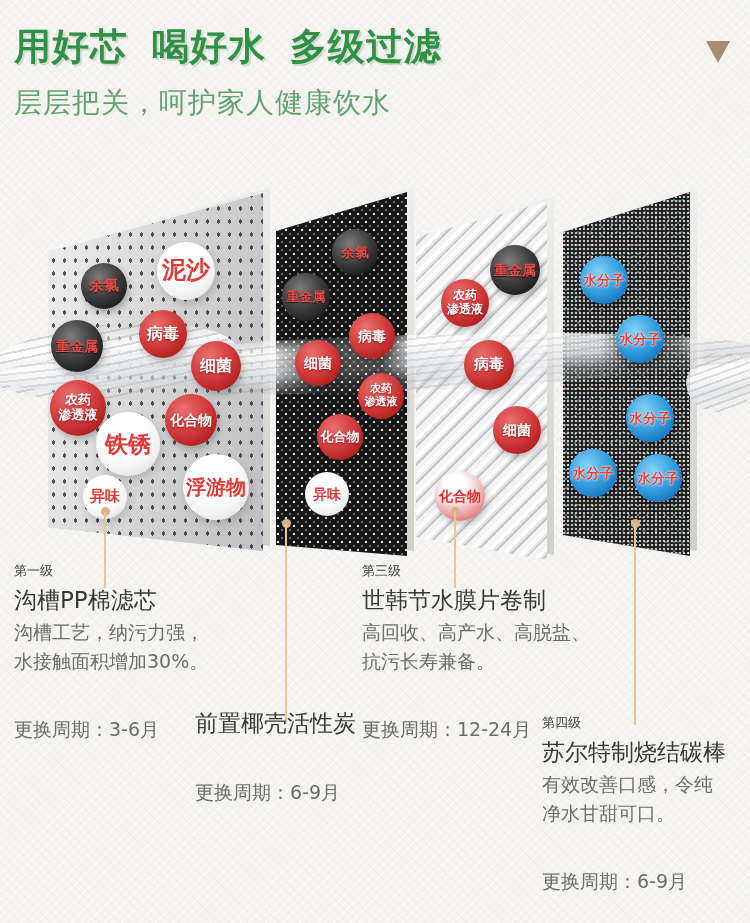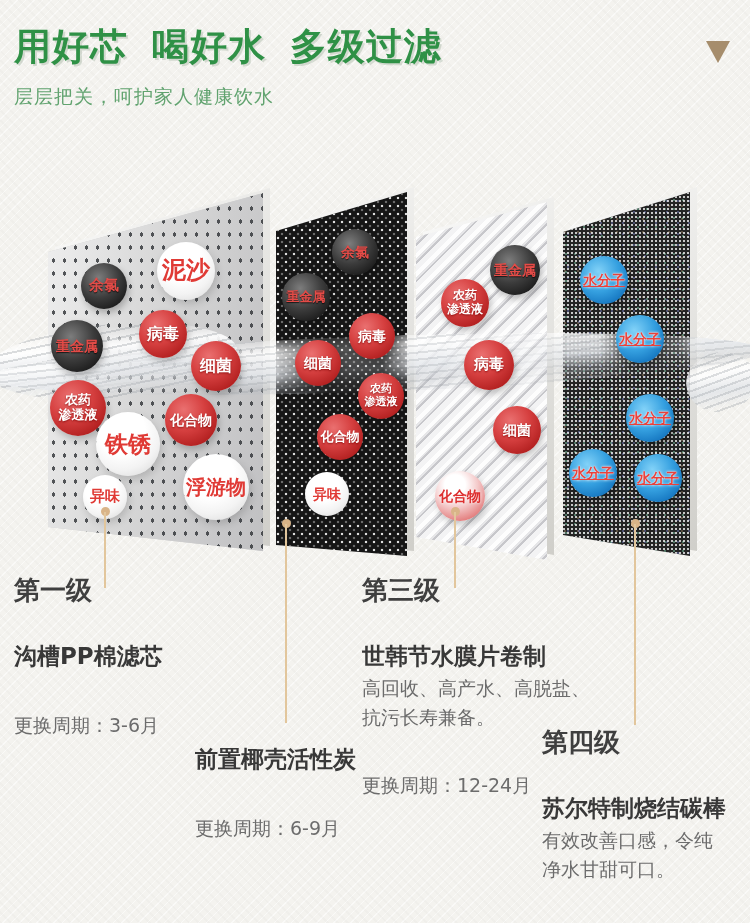--- a/index.html
+++ b/index.html
@@ -12,21 +12,21 @@
       repeating-linear-gradient(-45deg, rgba(255,255,255,.55) 0 1px, transparent 1px 6px);
   }
   
   .title{
     position:absolute;left:14px;top:22px;z-index:6;
     font-size:37px;font-weight:bold;letter-spacing:1px;word-spacing:10px;
     color:#2f9146;text-shadow:2px 2px 0 rgba(125,150,125,.28);
   }
   .subtitle{
     position:absolute;left:14px;top:84px;z-index:6;
-    font-size:19px;color:#61a36f;letter-spacing:1px;
+    font-size:28px;color:#61a36f;letter-spacing:1px;
   }
   .tri{
     position:absolute;left:706px;top:41px;z-index:6;width:0;height:0;
     border-left:12px solid transparent;border-right:12px solid transparent;
     border-top:22px solid #a68d6c;
   }
   
   .panel{position:absolute;z-index:1;}
   .panel .edge,.panel .face{position:absolute;left:0;top:0;width:100%;height:100%;}
   .panel .edge{background:linear-gradient(135deg,#fbfbfa,#cfcec9);transform:translate(7px,-5px);}
@@ -103,34 +103,33 @@
     box-shadow:2px 4px 7px rgba(0,0,0,.25);
   }
   .b-white{
     background:radial-gradient(circle at 40% 30%, #ffffff 40%, #f3f3f3 65%, #dedede 88%, #cfcfcf 100%);
     color:#e03a35;box-shadow:2px 4px 8px rgba(0,0,0,.16);
   }
   .b-blue{
     background:radial-gradient(circle at 38% 32%, #82d2f8 0%, #35a0e0 46%, #1272bd 82%, #0b5a9e 100%);
     color:#e8413c;text-shadow:0 0 3px rgba(255,255,255,.95),0 0 1px #fff;
     box-shadow:2px 4px 7px rgba(0,0,0,.3);
-    text-decoration:underline;
   }
   .b-lightred{
     background:radial-gradient(circle at 40% 28%, #ffffff 22%, #f4caca 48%, #e27a7a 80%, #d65c5c 100%);
     color:#dd2f2f;text-shadow:0 0 3px #fff;
     box-shadow:2px 4px 7px rgba(0,0,0,.2);
   }
   
   .lead{position:absolute;z-index:5;width:2px;background:#e2c69c;}
   .dot{position:absolute;z-index:5;width:9px;height:9px;border-radius:50%;background:#d9b488;}
   
   .stage{position:absolute;z-index:6;}
-  .stage .lv{font-size:26px;font-weight:bold;color:#3f3f3f;line-height:29px;margin-top:20px;}
-  .stage .nm{font-size:23px;font-weight:bold;color:#383838;line-height:31px;margin-top:36px;}
+  .stage .lv{font-size:13px;font-weight:normal;color:#3f3f3f;line-height:29px;}
+  .stage .nm{font-size:23px;font-weight:normal;color:#383838;line-height:31px;}
   .stage .ds{font-size:19px;color:#6c6c6c;line-height:29px;white-space:pre-line;margin-top:2px;}
   .stage .cy{font-size:19px;color:#6c6c6c;line-height:29px;margin-top:39px;}
 </style>
 </head>
 <body>
 
 <div class="page">
 
   <div class="title">用好芯 喝好水 多级过滤</div>
   <div class="subtitle">层层把关，呵护家人健康饮水</div>
@@ -196,20 +195,22 @@
   <div class="dot" style="left:282px;top:519px;"></div>
   <div class="lead" style="left:285px;top:524px;height:199px;"></div>
   <div class="dot" style="left:451px;top:507px;"></div>
   <div class="lead" style="left:454px;top:512px;height:76px;"></div>
   <div class="dot" style="left:631px;top:519px;"></div>
   <div class="lead" style="left:634px;top:524px;height:201px;"></div>
 
   <div class="stage" style="left:14px;top:556px;">
     <div class="lv">第一级</div>
     <div class="nm">沟槽PP棉滤芯</div>
+    <div class="ds">沟槽工艺，纳污力强，
+水接触面积增加30%。</div>
     <div class="cy">更换周期：3-6月</div>
   </div>
   <div class="stage" style="left:362px;top:556px;">
     <div class="lv">第三级</div>
     <div class="nm">世韩节水膜片卷制</div>
     <div class="ds">高回收、高产水、高脱盐、
 抗污长寿兼备。</div>
     <div class="cy">更换周期：12-24月</div>
   </div>
   <div class="stage" style="left:195px;top:708px;">

